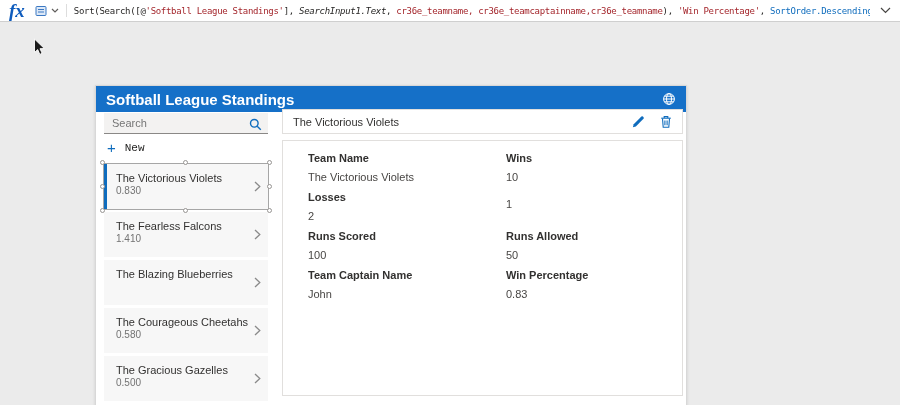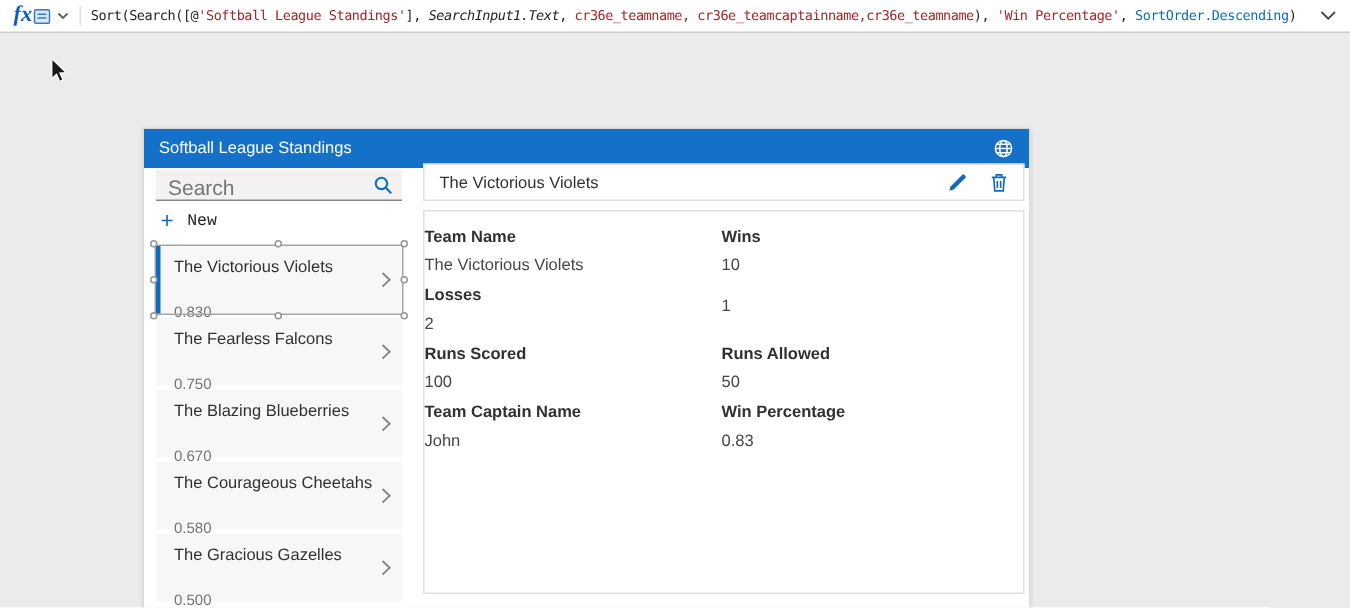--- a/index.html
+++ b/index.html
@@ -3,21 +3,21 @@
 <meta charset="utf-8">
 <style>
   * { margin:0; padding:0; box-sizing:border-box; }
   html,body { width:900px; height:405px; overflow:hidden; background:#fff;
               font-family:"Liberation Sans", sans-serif; position:relative; }
 
   
   .formula-bar{ position:absolute; top:0; left:0; width:900px; height:22px; background:#fff;
                 border-bottom:1px solid #cfcfcf; display:flex; align-items:center; padding:0 9px; z-index:5;}
   .fx{ font-family:"Liberation Serif", serif; font-style:italic; font-weight:bold;
-       font-size:15px; color:#0f5cbd; }
+       font-size:19px; color:#0f5cbd; margin-right:10px; }
   .fb-group{ display:flex; align-items:center; gap:4px; }
   .vsep{ width:1px; height:13px; background:#ddd; margin:0 7px; }
   .formula-text{ flex:1; font-family:"DejaVu Sans Mono", monospace; font-size:9px;
                  letter-spacing:-0.3px; white-space:nowrap; overflow:hidden; color:#201f1e; }
   .seg-plain{ color:#201f1e; }
   .seg-string{ color:#a4262c; }
   .seg-field{ color:#a4262c; }
   .seg-control{ color:#201f1e; font-style:italic; }
   .seg-enum{ color:#0f6cbd; }
   .seg-enumval{ color:#0f6cbd;margin-top:44px; }
@@ -26,53 +26,53 @@
   
   .canvas{ position:absolute; top:22px; left:0; width:900px; height:383px;
            background:#ebebeb; overflow:hidden; }
   .cursor{ position:absolute; left:33px; top:16px; z-index:9; }
 
   
   .app-card{ position:absolute; left:95px; top:63px; width:592px; height:360px; background:#fff;
              border:1px solid #d8d8d8; box-shadow:0 1px 3px rgba(0,0,0,.12); }
   .app-header{ position:absolute; top:0; left:0; right:0; height:26px; background:#1570c8;
                color:#fff; display:flex; align-items:center; padding:0 10px; }
-  .app-header .title{ font-size:11px; font-weight:normal; }
+  .app-header .title{ font-size:15px; font-weight:bold; }
   .globe{ margin-left:auto; display:flex; }
 
   
   .left-panel{ position:absolute; left:8px; top:27px; width:164px; }
   .search-box{ position:relative; height:21px; background:#f3f2f1; border-bottom:1.5px solid #8a8886; }
-  .search-ph{ position:absolute; left:8px; top:4px; font-size:14px; color:#767676; }
+  .search-ph{ position:absolute; left:8px; top:4px; font-size:11px; color:#767676; }
   .search-icon{ position:absolute; right:6px; top:4px; }
   .new-row{ display:flex; align-items:center; gap:9px; margin:6px 0 0 3px; height:15px; cursor:pointer; }
   .plus{ color:#0f6cbd; font-size:15px; line-height:14px; }
   .new-label{ font-size:11px; color:#252423;font-family:Liberation Mono, monospace; }
   .team-list{ margin-top:9px; }
   .team-item{ position:relative; height:45px; margin-bottom:3px; background:#f7f7f7;
               padding:8px 18px 0 12px; cursor:pointer; }
   .ti-name{ font-size:11px; color:#323130; white-space:nowrap; overflow:hidden; }
-  .ti-value{ font-size:10px; color:#737373; margin-top:19px; }
+  .ti-value{ font-size:10px; color:#737373; margin-top:1px; }
   .ti-chevron{ position:absolute; right:7px; top:17px; }
   .team-item.selected{ outline:1px solid #a6a6a6; }
   .team-item.selected::before{ content:""; position:absolute; left:0; top:0; bottom:0; width:3px; background:#0f6cbd; }
   .handle{ position:absolute; width:5px; height:5px; border-radius:50%; background:#fff;
            border:1px solid #979593; z-index:3; }
   .h-tl{left:-4px;top:-4px} .h-tc{left:50%;margin-left:-3px;top:-4px} .h-tr{right:-4px;top:-4px}
   .h-ml{left:-4px;top:50%;margin-top:-3px} .h-mr{right:-4px;top:50%;margin-top:-3px}
   .h-bl{left:-4px;bottom:-4px} .h-bc{left:50%;margin-left:-3px;bottom:-4px} .h-br{right:-4px;bottom:-4px}
 
   
   .right-panel{ position:absolute; left:186px; right:3px; top:23px; }
   .detail-title{ height:25px; border:1px solid #e1dfdd; display:flex; align-items:center;
                  padding:0 10px; background:#fff; }
   .dt-text{ font-size:11px; color:#323130; }
   .dt-icons{ margin-left:auto; display:flex; align-items:center; gap:15px; }
   .dt-icons > span{ display:flex; cursor:pointer; }
-  .detail-form{ margin-top:6px; border:1px solid #e1dfdd; height:256px; padding:11px 0 0 0;
+  .detail-form{ margin-top:6px; border:1px solid #e1dfdd; height:256px; padding:11px 0 0 25px;
                 display:grid; grid-template-columns:198px 1fr; align-content:start; background:#fff; }
   .field{ height:39px; }
   .f-label{ font-size:11px; font-weight:bold; color:#323130; }
   .f-value{ font-size:11px; color:#484644; margin-top:7px; }
 </style>
 </head>
 <body>
 
 <div class="formula-bar">
   <span class="fx">fx</span>
@@ -141,28 +141,27 @@
             <span class="handle h-tc"></span>
             <span class="handle h-tr"></span>
             <span class="handle h-ml"></span>
             <span class="handle h-mr"></span>
             <span class="handle h-bl"></span>
             <span class="handle h-bc"></span>
             <span class="handle h-br"></span>
           </div>
           <div class="team-item">
             <div class="ti-name">The Fearless Falcons</div>
-            <div class="ti-value">0.750</div>
+            <div class="ti-value">1.410</div>
             <svg class="ti-chevron" width="7" height="11" viewBox="0 0 7 11">
               <polyline points="1,1 5.8,5.5 1,10" fill="none" stroke="#8a8a8a" stroke-width="1.3"></polyline>
             </svg>
           </div>
           <div class="team-item">
             <div class="ti-name">The Blazing Blueberries</div>
-            <div class="ti-value">0.670</div>
             <svg class="ti-chevron" width="7" height="11" viewBox="0 0 7 11">
               <polyline points="1,1 5.8,5.5 1,10" fill="none" stroke="#8a8a8a" stroke-width="1.3"></polyline>
             </svg>
           </div>
           <div class="team-item">
             <div class="ti-name">The Courageous Cheetahs</div>
             <div class="ti-value">0.580</div>
             <svg class="ti-chevron" width="7" height="11" viewBox="0 0 7 11">
               <polyline points="1,1 5.8,5.5 1,10" fill="none" stroke="#8a8a8a" stroke-width="1.3"></polyline>
             </svg>

